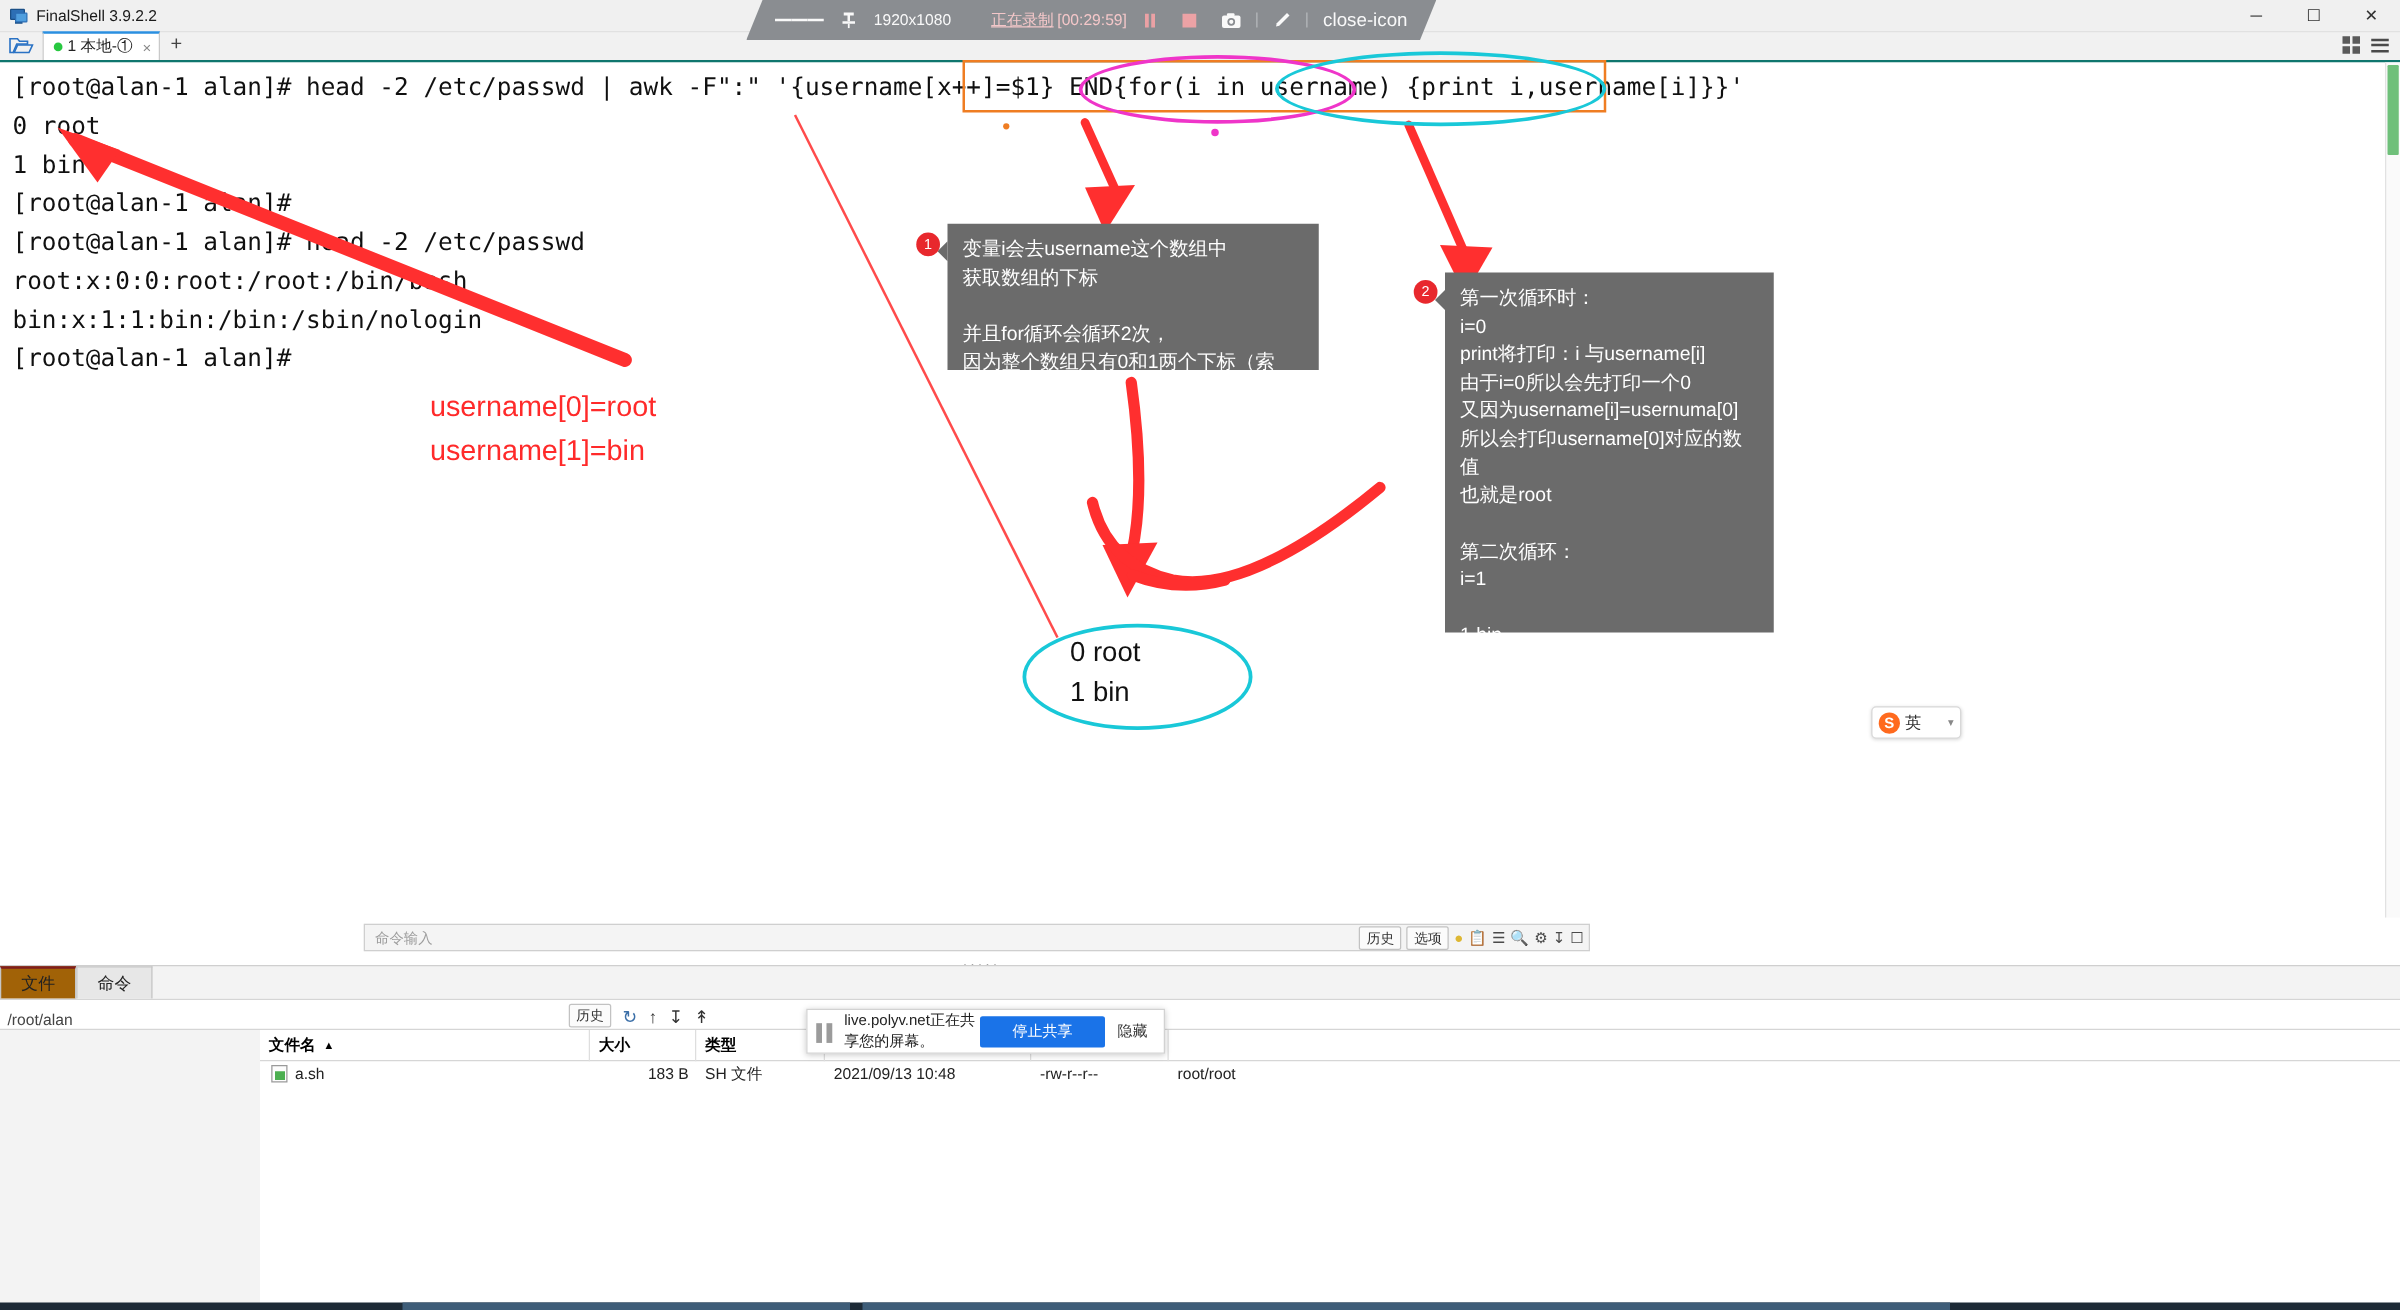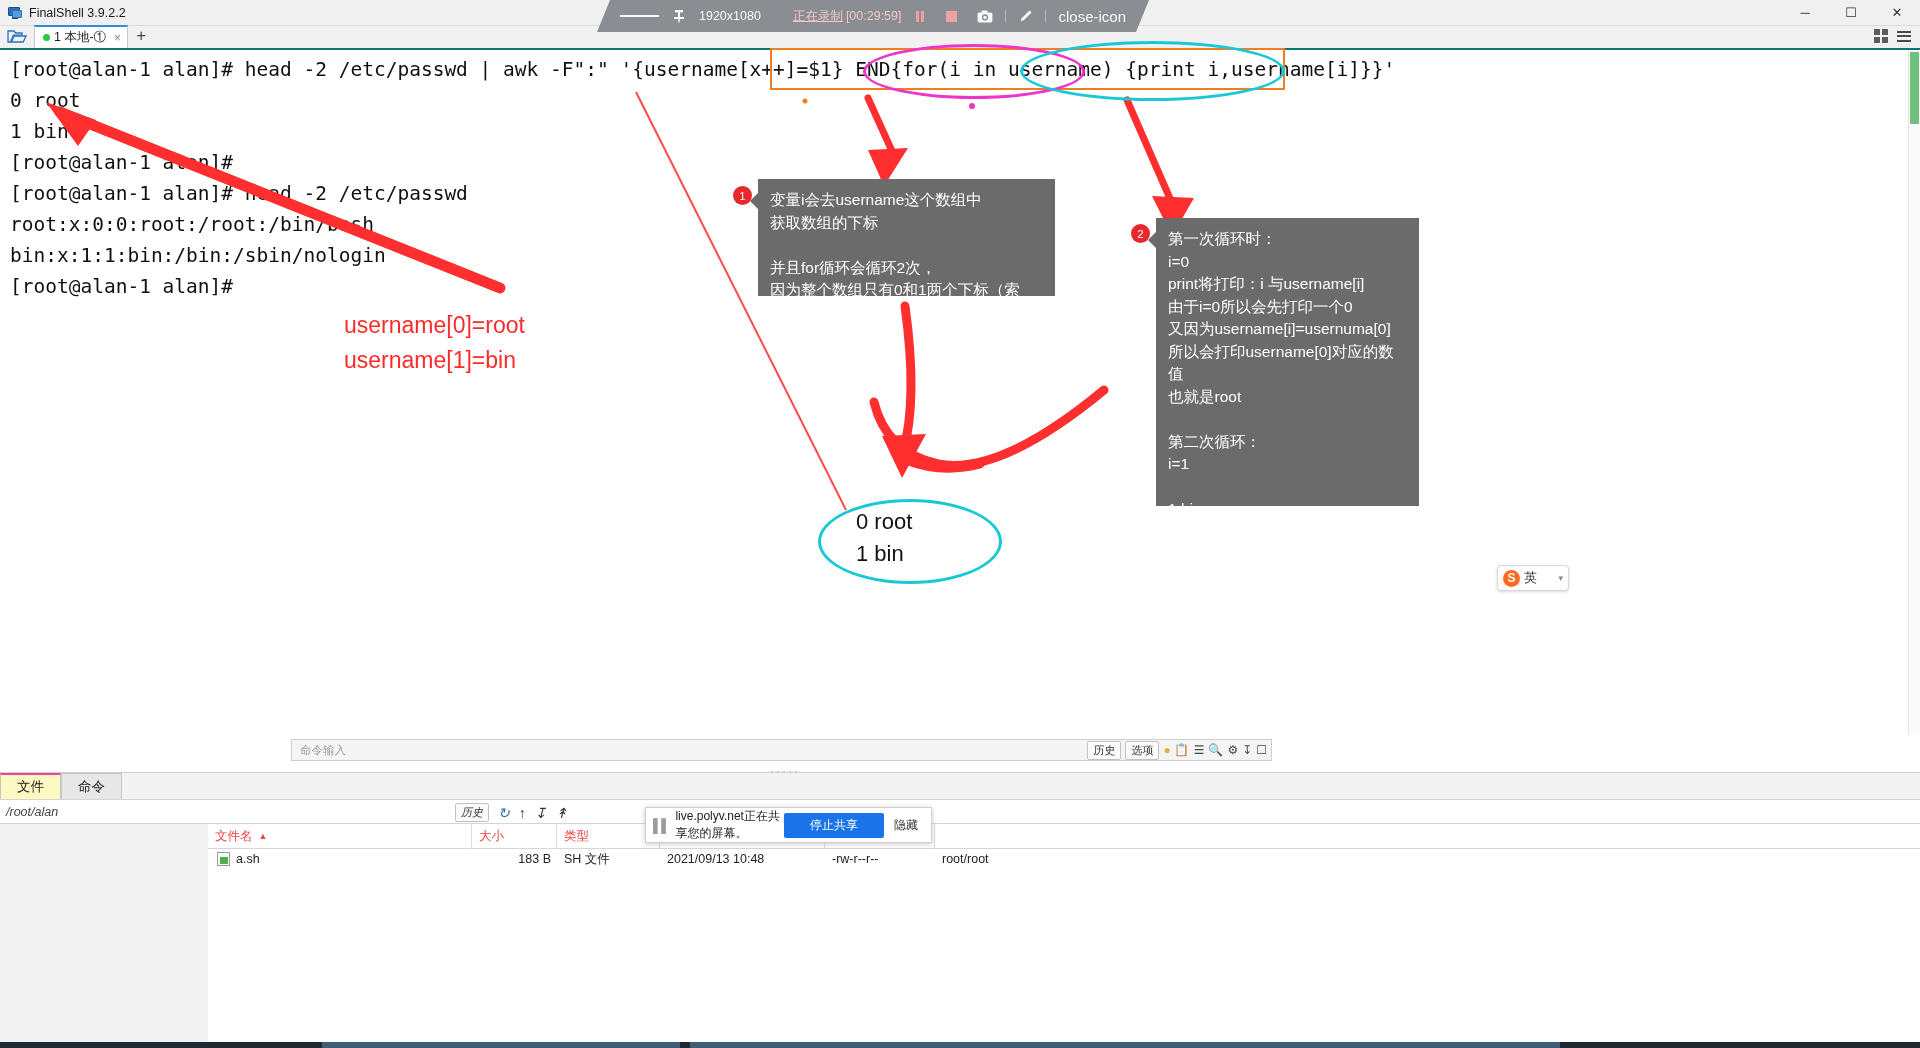--- a/index.html
+++ b/index.html
@@ -62,31 +62,31 @@
   .cmdbar{position:absolute;left:291px;top:739px;width:981px;height:22px;background:#f4f4f4;border:1px solid #cfcfcf;display:flex;align-items:center;}
   .cmdbar .ph{font-size:11.5px;color:#9d9d9d;padding-left:8px;}
   .cmd-right{margin-left:auto;display:flex;align-items:center;gap:4px;padding-right:4px;}
   .minibtn{border:1px solid #c2c2c2;background:#fbfbfb;font-size:11px;color:#333;padding:1px 5px;border-radius:2px;}
   .ic-s{font-size:12px;color:#4a4a4a;}
   .dots{position:absolute;left:770px;top:764px;font-size:12px;color:#9a9a9a;letter-spacing:2px;}
   
   .botpanel{position:absolute;left:0;top:772px;width:1920px;height:276px;background:#f3f3f3;border-top:1px solid #cfcfcf;}
   .bottabs{position:absolute;left:0;top:0;height:26px;display:flex;align-items:flex-end;}
   .bottab{height:26px;padding:0 16px;display:flex;align-items:center;font-size:13.5px;background:#e7e7e7;border:1px solid #c6c6c6;border-bottom:none;color:#222;}
-  .bottab.active{background:#fef9c3;border-top:2px solid #ec4899;}
-  .pathrow{position:absolute;left:0;top:26px;width:1920px;height:25px;background:#ffffff;border-top:1px solid #d5d5d5;border-bottom:1px solid #d5d5d5;display:flex;align-items:center;font-style:italic;}
+  .bottab.active{background:#a16207;border-top:2px solid #7f1d1d;}
+  .pathrow{position:absolute;left:0;top:26px;width:1920px;height:25px;background:#ffffff;border-top:1px solid #d5d5d5;border-bottom:1px solid #d5d5d5;display:flex;align-items:flex-end;}
   .pathtxt{font-size:12.5px;color:#444;padding-left:6px;}
   .pathbtns{position:absolute;left:455px;top:0;height:25px;display:flex;align-items:center;gap:9px;}
   .treecol{position:absolute;left:0;top:51px;width:207px;height:225px;background:#ffffff;border-right:1px solid #d0d0d0;}
   .treeitem{display:flex;align-items:center;gap:5px;font-size:12.5px;color:#222;padding:3px 0 3px 26px;position:relative;}
   .folder-ic{width:13px;height:11px;background:#f5c451;border:1px solid #d9a936;border-radius:1px 2px 2px 2px;position:relative;}
   .folder-ic:before{content:"";position:absolute;left:0;top:-3px;width:6px;height:3px;background:#f5c451;border:1px solid #d9a936;border-bottom:none;border-radius:1px 1px 0 0;}
   .dashline{position:absolute;left:10px;top:0;bottom:0;border-left:1px dotted #b0b0b0;}
   .filetable{position:absolute;left:208px;top:51px;right:0;height:225px;background:#ffffff;}
-  .fhead{display:flex;height:25px;align-items:center;font-size:12.5px;color:#ef4444;border-bottom:1px solid #d6d6d6;}
+  .fhead{display:flex;height:25px;align-items:center;font-size:12.5px;color:#000000;border-bottom:1px solid #d6d6d6;font-weight:bold;}
   .fhead div{padding-left:7px;border-right:1px solid #dedede;height:25px;display:flex;align-items:center;}
   .frow{display:flex;height:20px;align-items:center;font-size:12.5px;color:#222;}
   .frow div{padding-left:7px;height:20px;display:flex;align-items:center;}
   .shfile-ic{width:13px;height:14px;background:#fdfdfd;border:1px solid #9a9a9a;position:relative;margin-left:2px;}
   .shfile-ic:after{content:"";position:absolute;left:2px;top:4px;width:8px;height:7px;background:#4caf50;}
   
   .sharebar{position:absolute;left:645px;top:807px;width:287px;height:36px;background:#ffffff;border:1px solid #d2d2d2;
             box-shadow:0 1px 5px rgba(0,0,0,.22);display:flex;align-items:center;padding:0 7px;z-index:35;}
   .sharebar .pausemini{color:#9b9b9b;font-size:13px;margin-right:6px;letter-spacing:-1px;}
   .sharebar .stxt{font-size:12px;color:#222;flex:1;}

